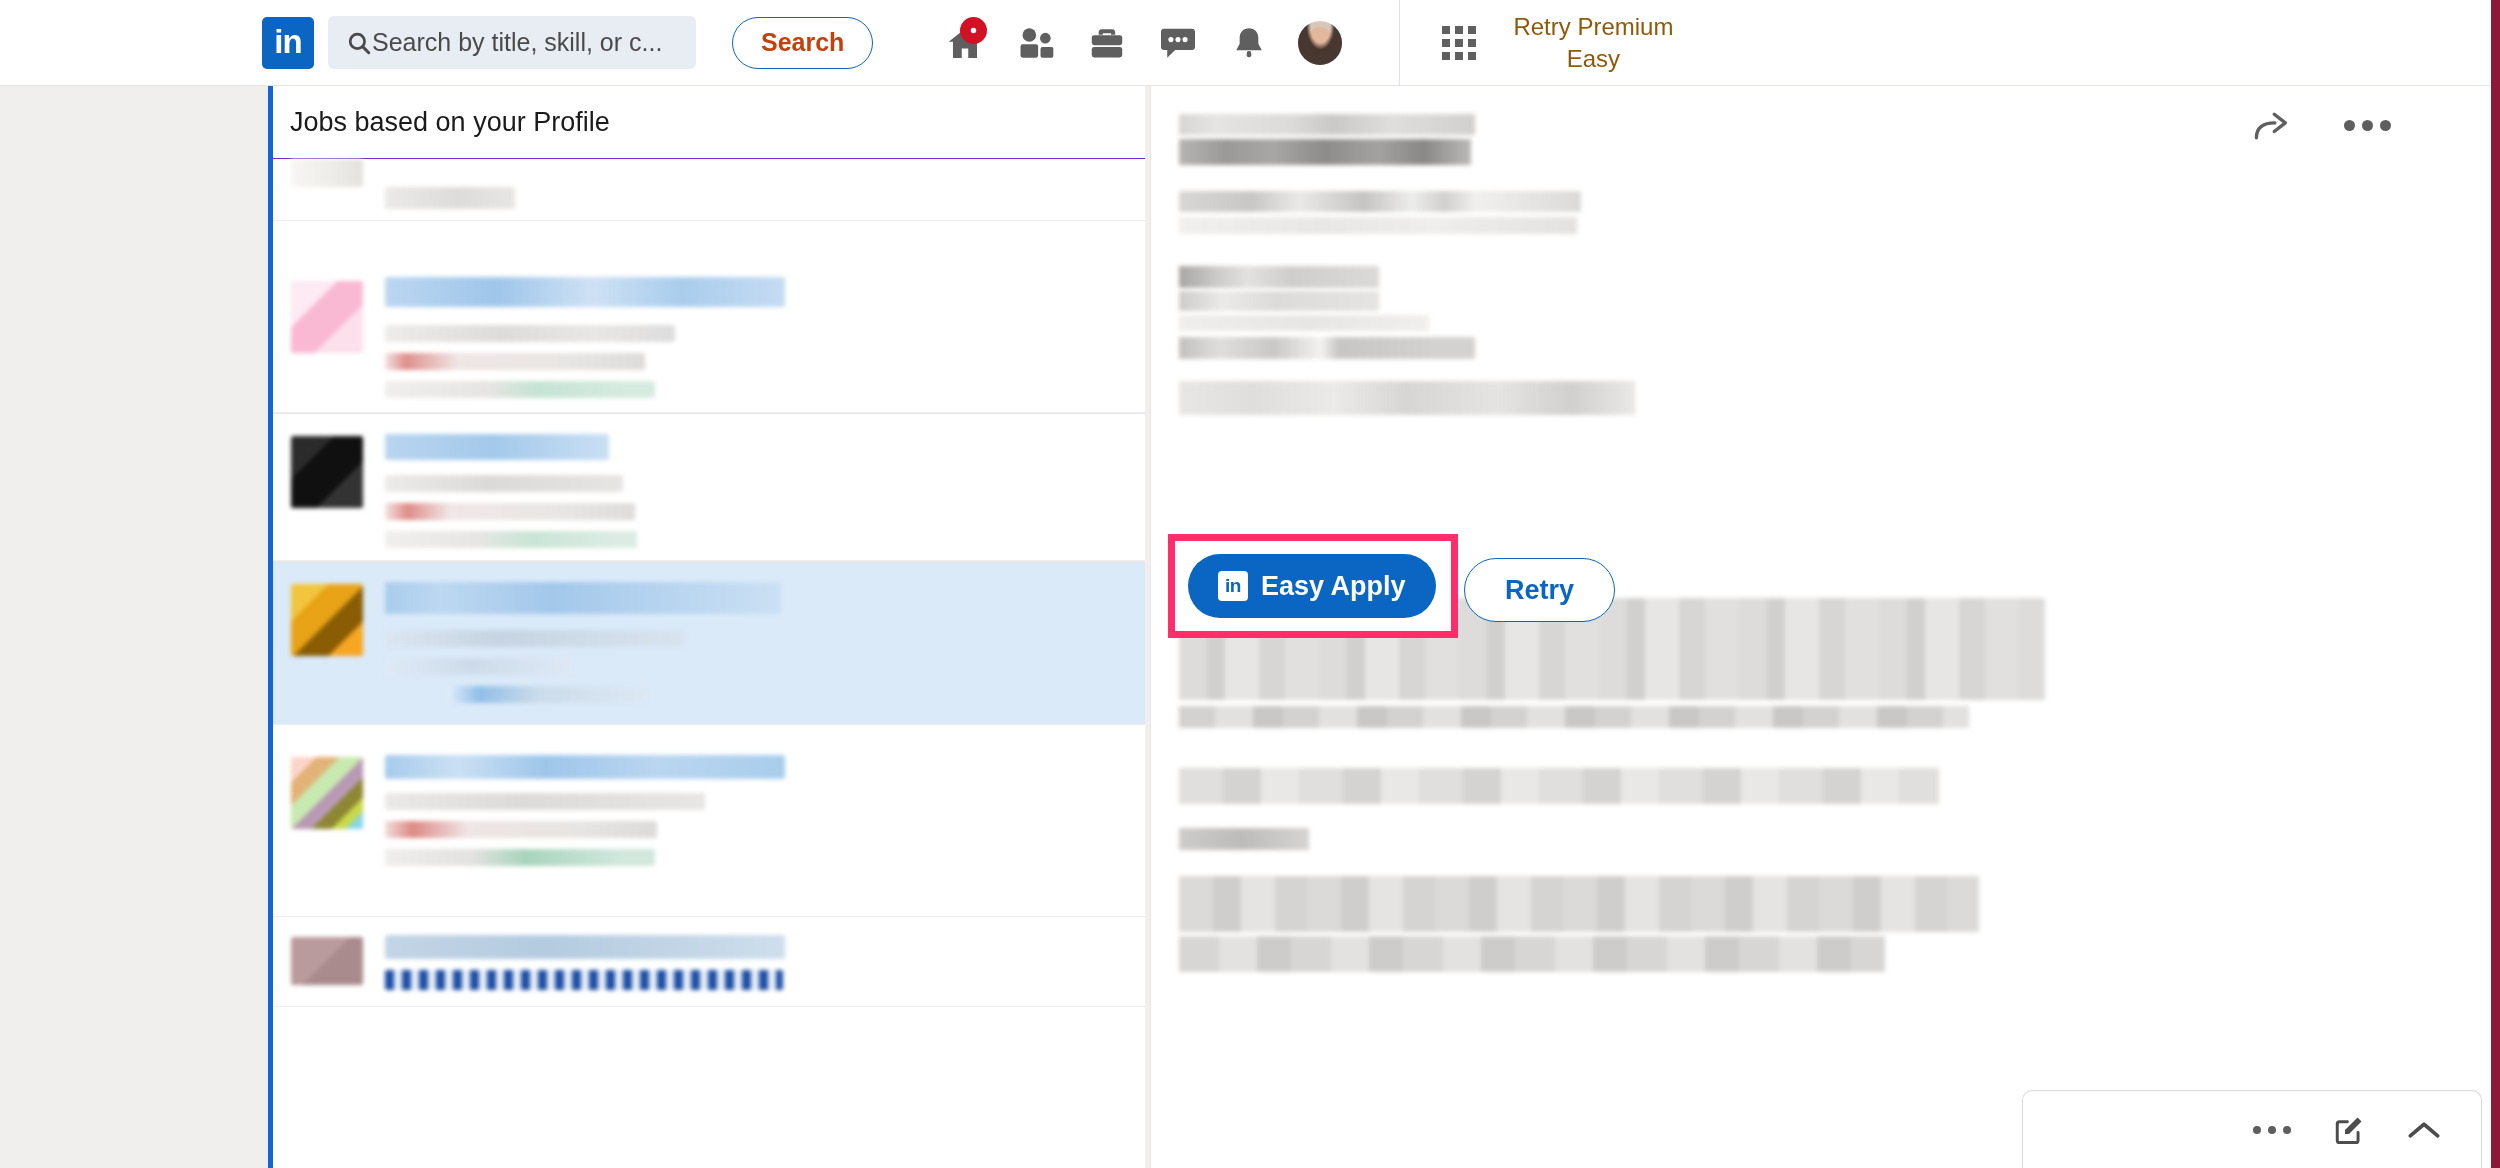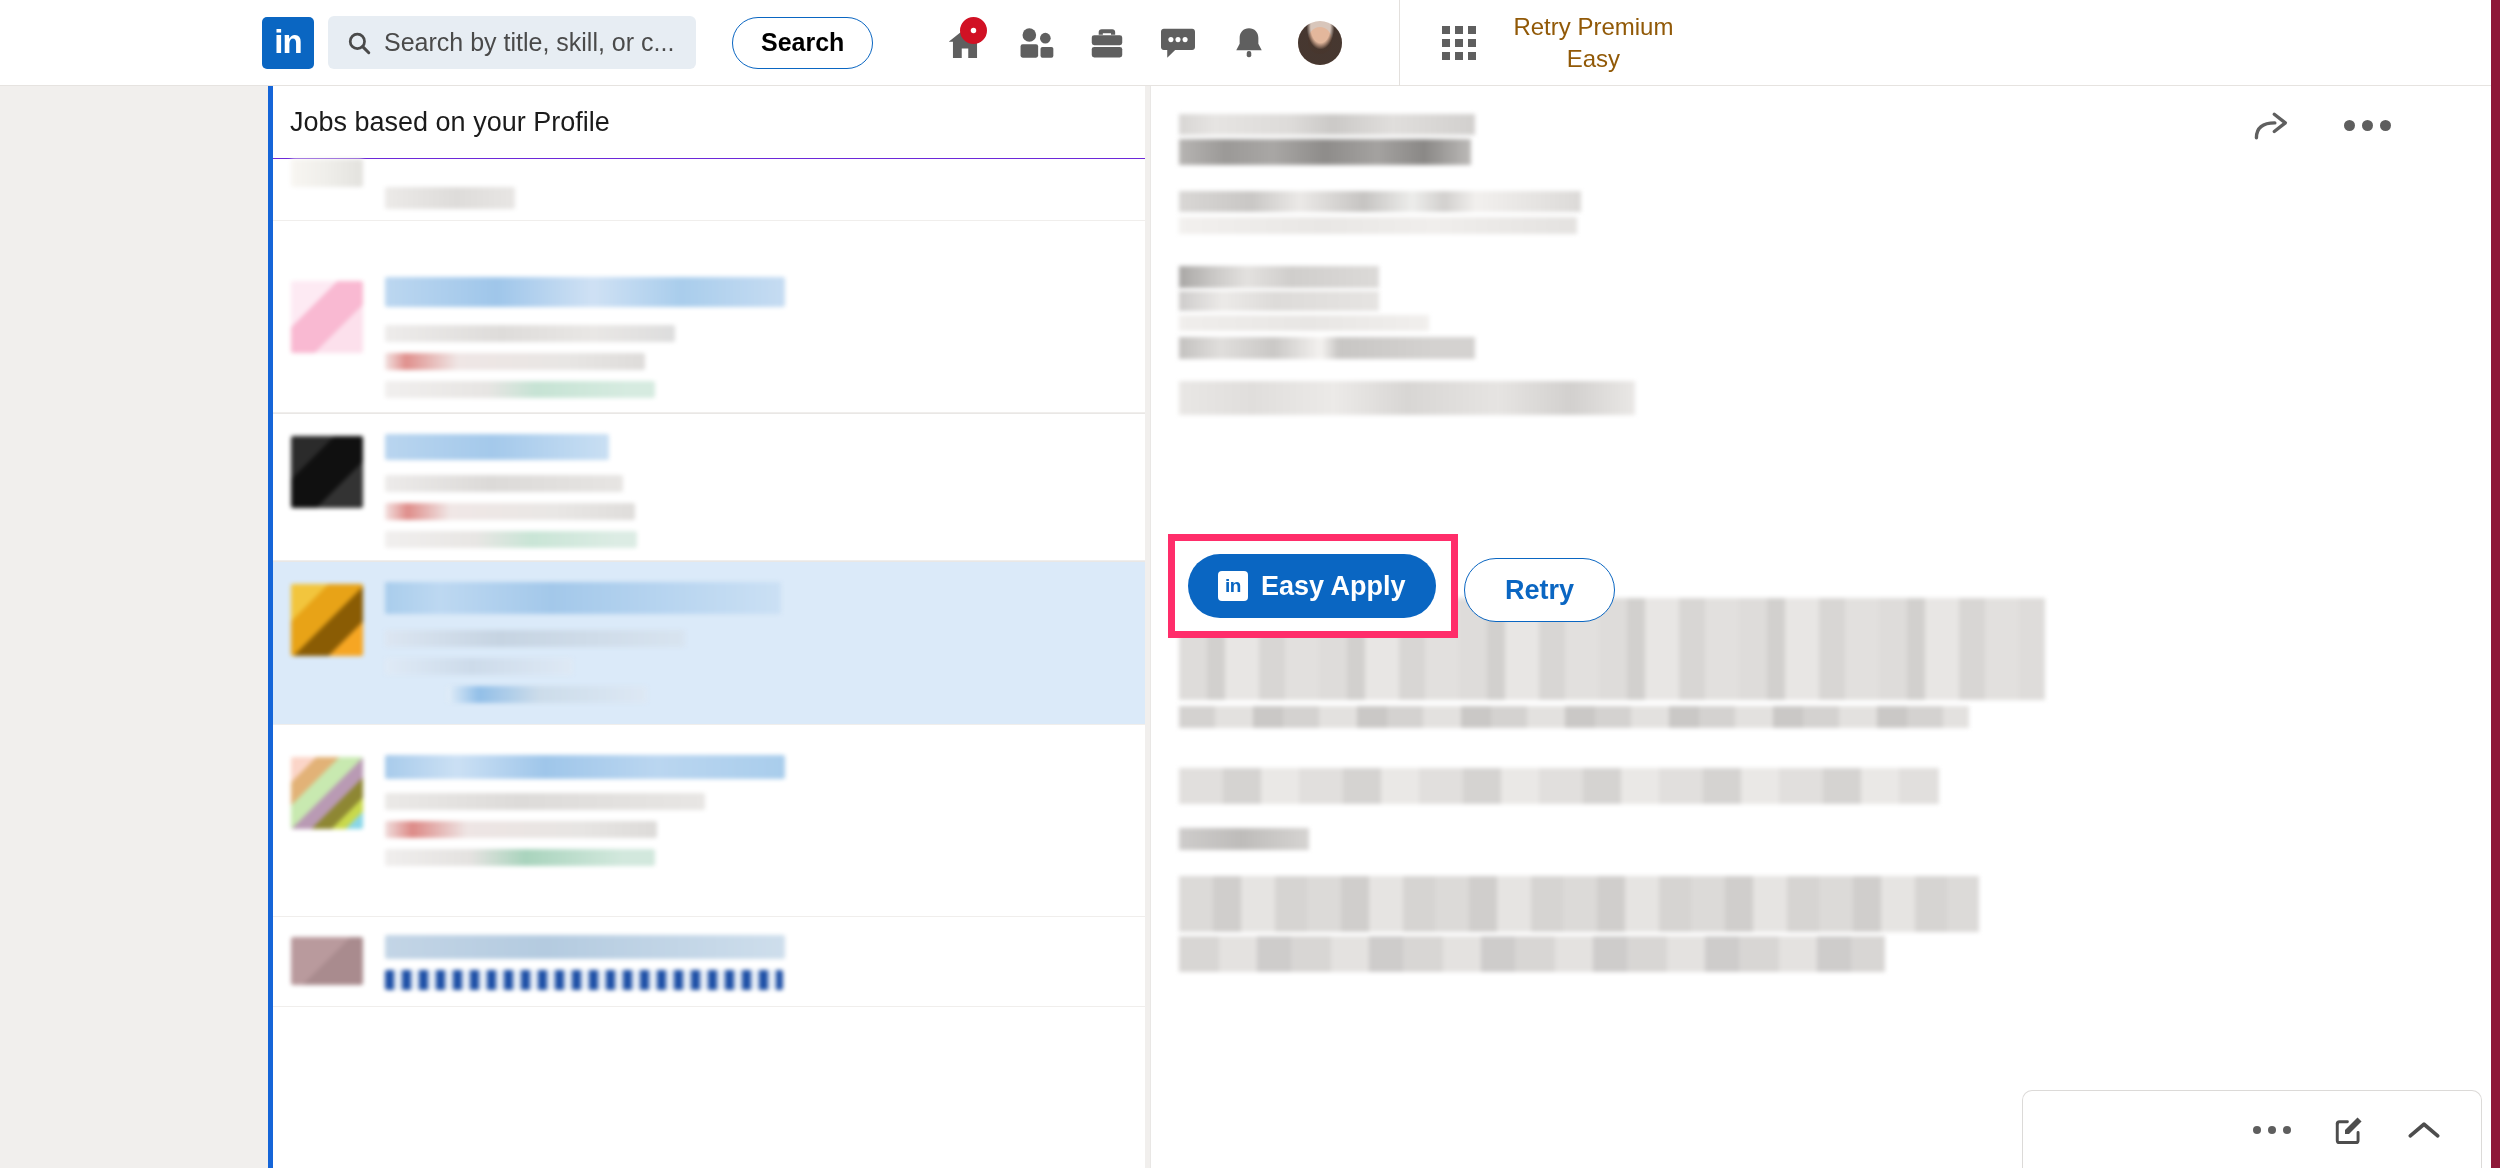--- a/index.html
+++ b/index.html
@@ -28,30 +28,30 @@
 
   .li-logo {
     width: 52px; height: 52px; background: #0a66c2; border-radius: 5px;
     display: flex; align-items: center; justify-content: center;
     color: #fff; font-weight: 700; font-size: 33px; line-height: 1;
     letter-spacing: -1px; padding-bottom: 3px;
   }
 
   .search-field {
     height: 53px; background: #e7edf3; border-radius: 6px;
-    display: flex; align-items: center; gap: 12px; padding: 0 18px;
+    display: flex; align-items: center; padding: 0 18px;
   }
   .search-field.keywords { width: 368px; }
   .search-field.loc { width: 350px; margin-left: 17px; }
   .sf-text { font-size: 25px; color: #4a4a4a; white-space: nowrap; overflow: hidden; }
 
   .btn-search {
     margin-left: 22px; height: 52px; padding: 0 28px;
     border: 1.6px solid #0a66c2; border-radius: 27px; background: #fff;
-    color: #000000; font-size: 25px; font-weight: 600;
+    color: #c2410c; font-size: 25px; font-weight: 600;
     display: flex; align-items: center; justify-content: center; cursor: pointer;
   }
 
   .nav-icons { display: flex; align-items: center; margin-left: 42px; gap: 0; }
   .nav-item {
     width: 71px; height: 62px; display: flex; align-items: center;
     justify-content: center; position: relative; cursor: pointer;
   }
   .badge-dot {
     position: absolute; top: 5px; right: 13px;

